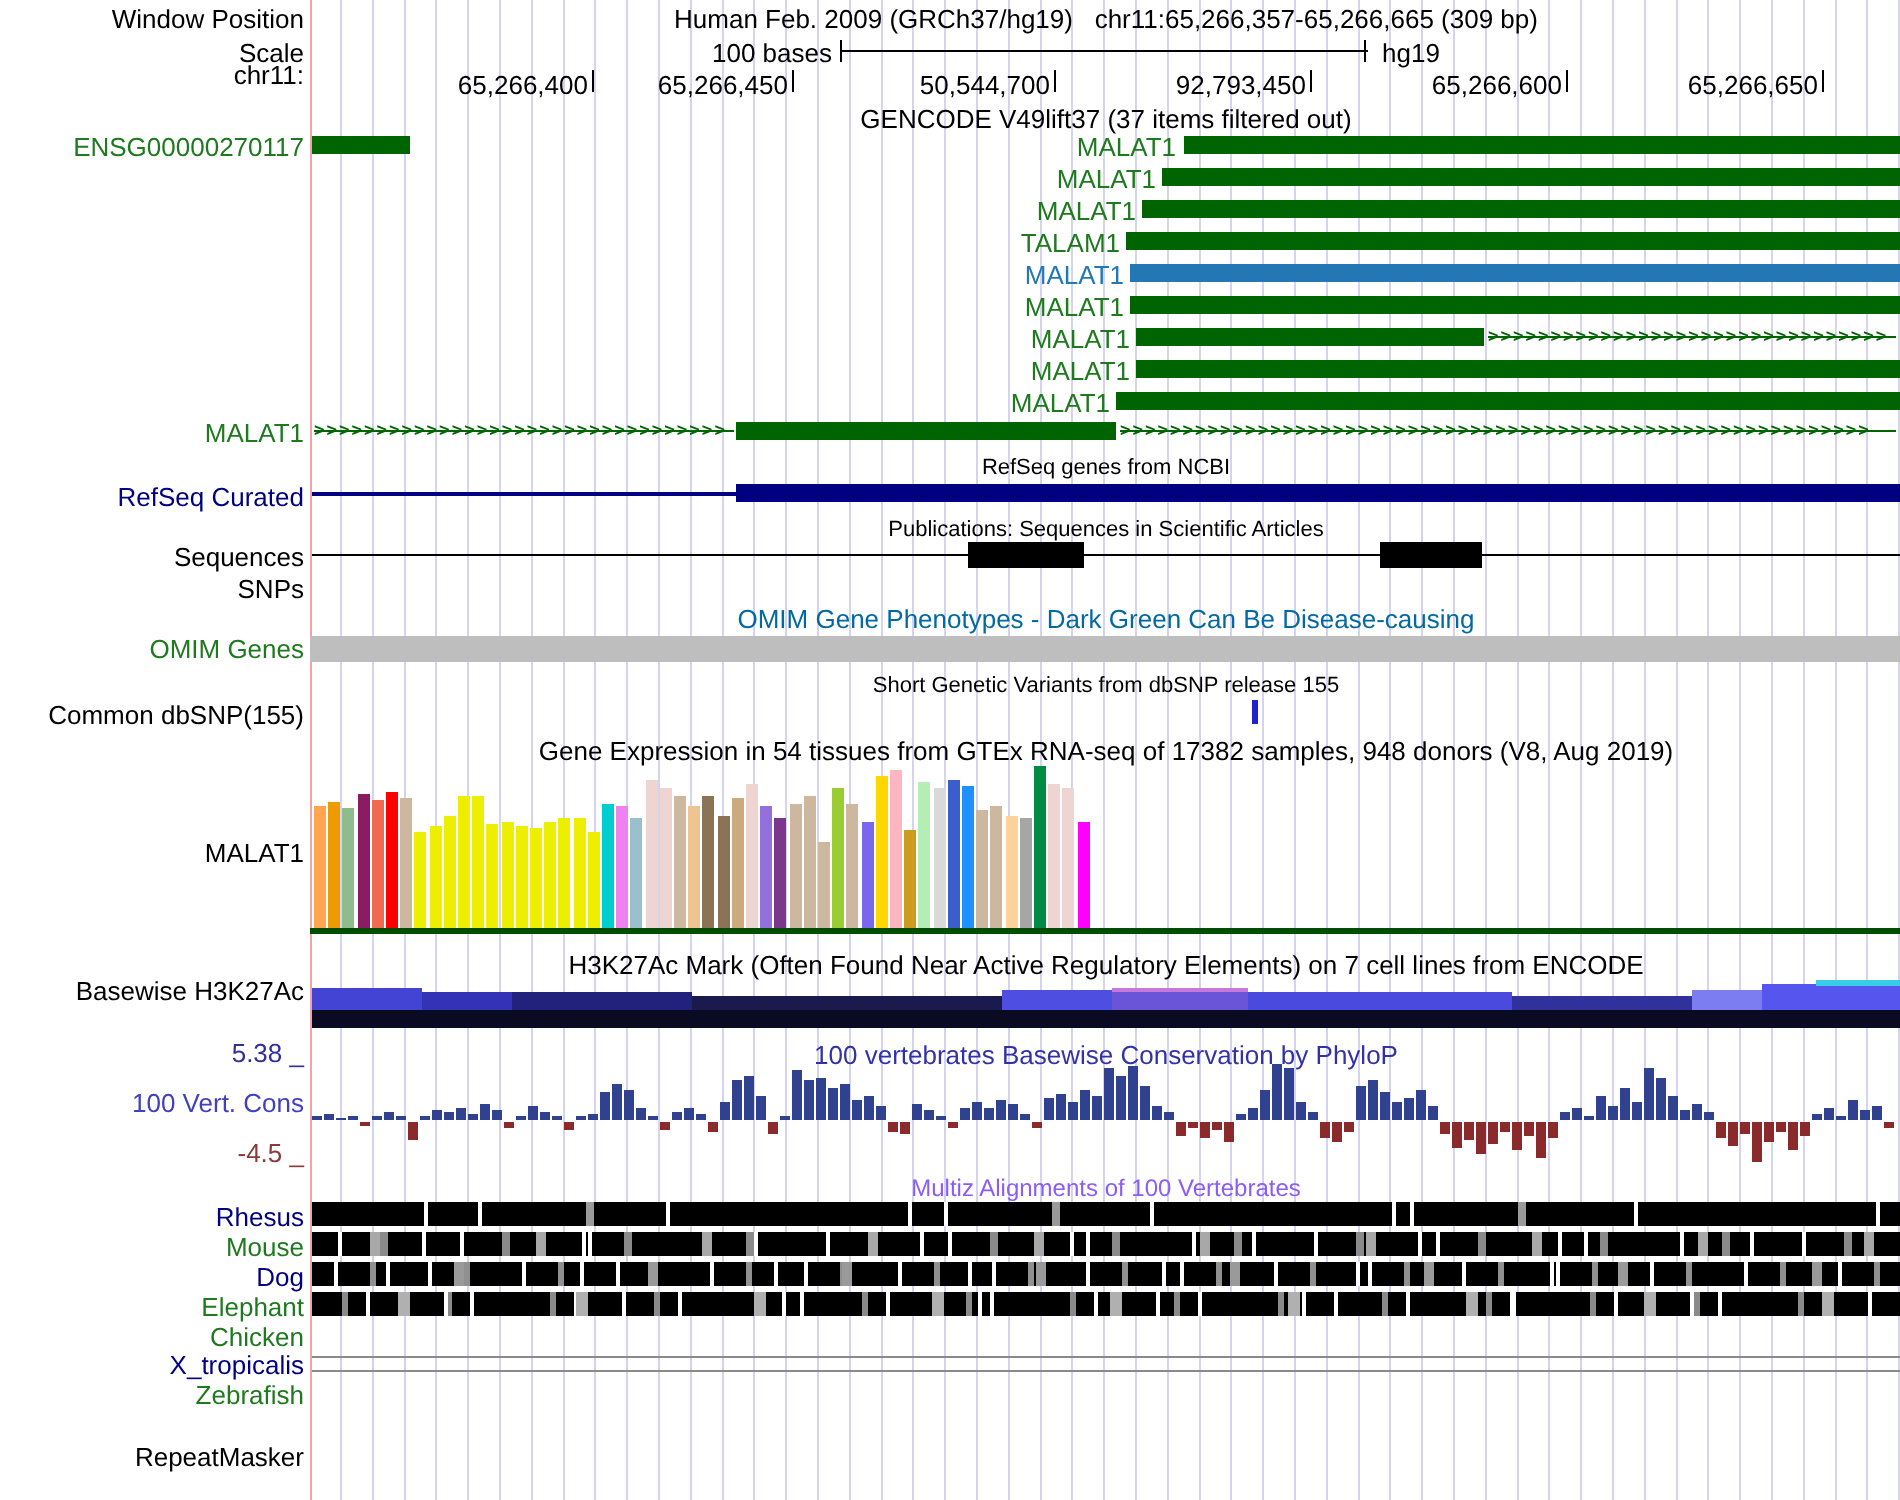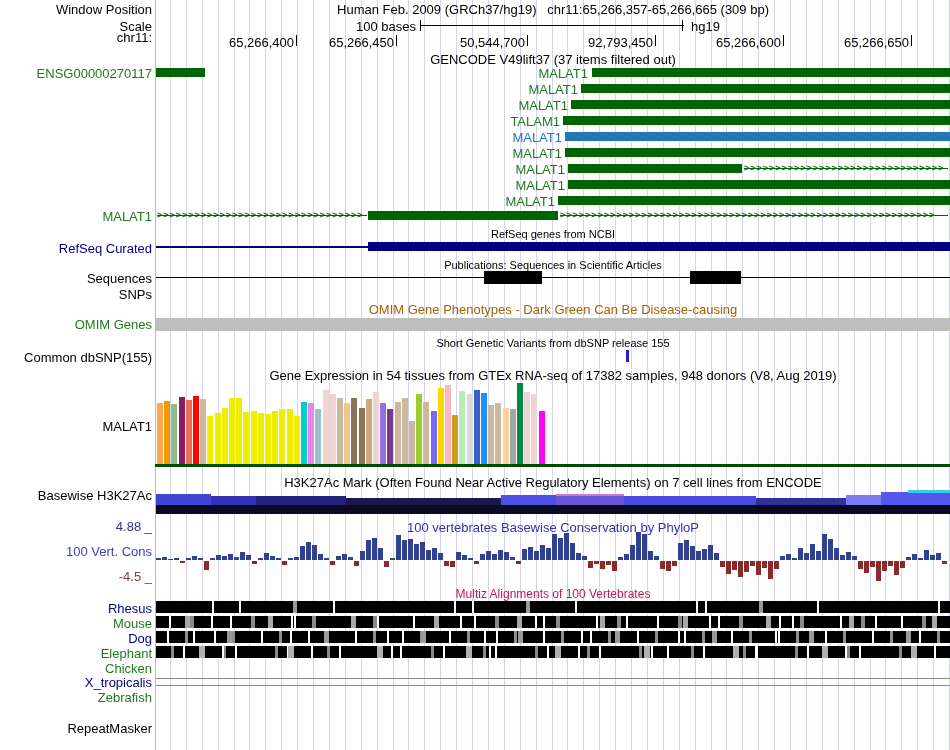--- a/index.html
+++ b/index.html
@@ -139,21 +139,21 @@
   <div class="refseq-line" style="left:156px;top:246px;width:212px"></div>
   <div class="refseq-bar" style="left:368px;top:242px;width:582px"></div>
 
   <div class="track-title small" style="top:259px">Publications: Sequences in Scientific Articles</div>
   <div class="side-label" style="top:271px">Sequences</div>
   <div class="side-label" style="top:287px">SNPs</div>
   <div class="pub-line" style="left:156px;top:277px;width:794px"></div>
   <div class="pub-box" style="left:484px;top:271px;width:58px"></div>
   <div class="pub-box" style="left:690px;top:271px;width:51px"></div>
 
-  <div class="track-title" style="top:302px;color:#a16207">OMIM Gene Phenotypes - Dark Green Can Be Disease-causing</div>
+  <div class="track-title" style="top:302px;color:#0369a1">OMIM Gene Phenotypes - Dark Green Can Be Disease-causing</div>
   <div class="side-label green" style="top:317px">OMIM Genes</div>
   <div class="omim-bar" style="top:318px"></div>
 
   <div class="track-title small" style="top:337px">Short Genetic Variants from dbSNP release 155</div>
   <div class="side-label" style="top:350px">Common dbSNP(155)</div>
   <div class="snp-tick" style="left:626px;top:350px"></div>
 
   <div class="track-title" style="top:368px">Gene Expression in 54 tissues from GTEx RNA-seq of 17382 samples, 948 donors (V8, Aug 2019)</div>
   <div class="side-label" style="top:419px">MALAT1</div>
   <div id="gtex-bars">
@@ -230,21 +230,21 @@
       <rect x="600" y="14" width="194" height="13" fill="#4a2546"></rect>
       <rect x="600" y="11" width="90" height="10" fill="#31319c"></rect>
       <rect x="690" y="8" width="35" height="12" fill="#7d7df2"></rect>
       <rect x="725" y="5" width="69" height="14" fill="#5656ee"></rect>
       <rect x="752" y="3" width="42" height="3" fill="#38cce6"></rect>
       <rect x="0" y="18" width="794" height="9" fill="#0a0a22"></rect>
     </svg>
   </div>
 
   <div class="track-title" style="top:520px;color:#3232a8">100 vertebrates Basewise Conservation by PhyloP</div>
-  <div class="side-label" style="top:519px;color:#30309a">4.88 _</div>
+  <div class="side-label" style="top:519px;color:#30309a">5.38 _</div>
   <div class="side-label" style="top:544px;color:#4040c0">100 Vert. Cons</div>
   <div class="side-label" style="top:569px;color:#8b3a3a">-4.5 _</div>
   <div id="cons-track">
       <div class="cons-bar" style="left: 0px; top: 30.155px; height: 1.845px; background: rgb(48, 65, 143);"></div>
       <div class="cons-bar" style="left: 6px; top: 28.925px; height: 3.075px; background: rgb(48, 65, 143);"></div>
       <div class="cons-bar" style="left: 12px; top: 30.77px; height: 1.23px; background: rgb(48, 65, 143);"></div>
       <div class="cons-bar" style="left: 18px; top: 29.54px; height: 2.46px; background: rgb(48, 65, 143);"></div>
       <div class="cons-bar" style="left: 24px; top: 33px; height: 1.53px; background: rgb(139, 42, 42);"></div>
       <div class="cons-bar" style="left: 30px; top: 30.155px; height: 1.845px; background: rgb(48, 65, 143);"></div>
       <div class="cons-bar" style="left: 36px; top: 28.31px; height: 3.69px; background: rgb(48, 65, 143);"></div>
@@ -368,21 +368,21 @@
       <div class="cons-bar" style="left: 744px; top: 33px; height: 7.14px; background: rgb(139, 42, 42);"></div>
       <div class="cons-bar" style="left: 750px; top: 28.925px; height: 3.075px; background: rgb(48, 65, 143);"></div>
       <div class="cons-bar" style="left: 756px; top: 26.465px; height: 5.535px; background: rgb(48, 65, 143);"></div>
       <div class="cons-bar" style="left: 762px; top: 29.54px; height: 2.46px; background: rgb(48, 65, 143);"></div>
       <div class="cons-bar" style="left: 768px; top: 22.16px; height: 9.84px; background: rgb(48, 65, 143);"></div>
       <div class="cons-bar" style="left: 774px; top: 27.08px; height: 4.92px; background: rgb(48, 65, 143);"></div>
       <div class="cons-bar" style="left: 780px; top: 24.62px; height: 7.38px; background: rgb(48, 65, 143);"></div>
       <div class="cons-bar" style="left: 786px; top: 33px; height: 3.06px; background: rgb(139, 42, 42);"></div>
     </div>
 
-  <div class="track-title" style="top:587px;color:#be185d;font-size:12px">Multiz Alignments of 100 Vertebrates</div>
+  <div class="track-title" style="top:587px;color:#8b5cf6;font-size:12px">Multiz Alignments of 100 Vertebrates</div>
   <div class="side-label navy" style="top:601px">Rhesus</div>
   <div class="aln aln-rhesus" style="top:601px"></div>
   <div class="side-label green" style="top:616px">Mouse</div>
   <div class="aln aln-mouse" style="top:616px"></div>
   <div class="side-label navy" style="top:631px">Dog</div>
   <div class="aln aln-dog" style="top:631px"></div>
   <div class="side-label green" style="top:646px">Elephant</div>
   <div class="aln aln-elephant" style="top:646px"></div>
   <div class="side-label green" style="top:661px">Chicken</div>
   <div class="side-label navy" style="top:675px">X_tropicalis</div>

